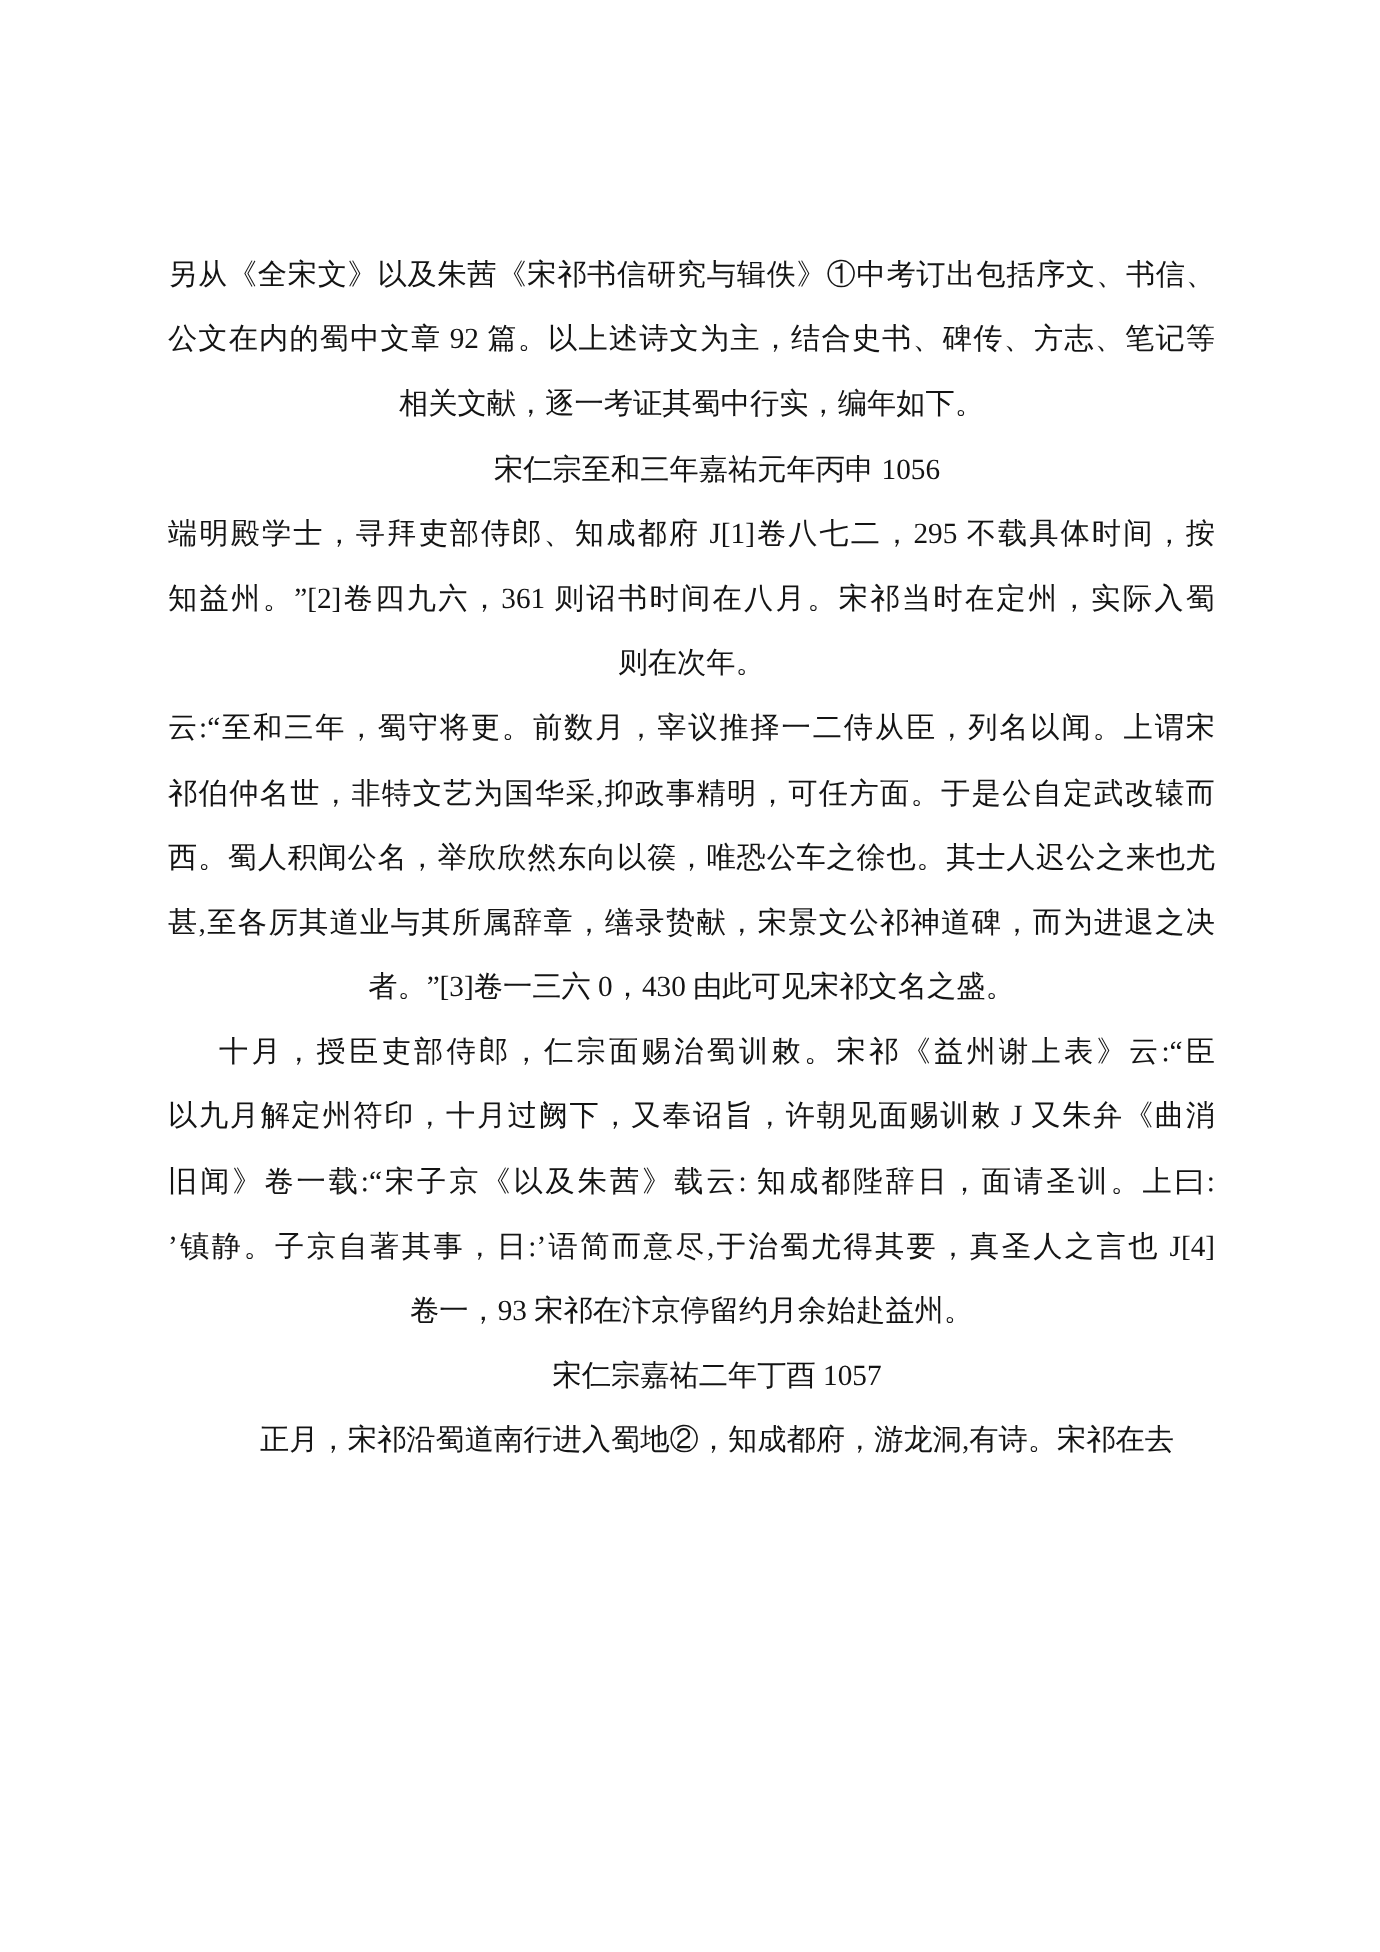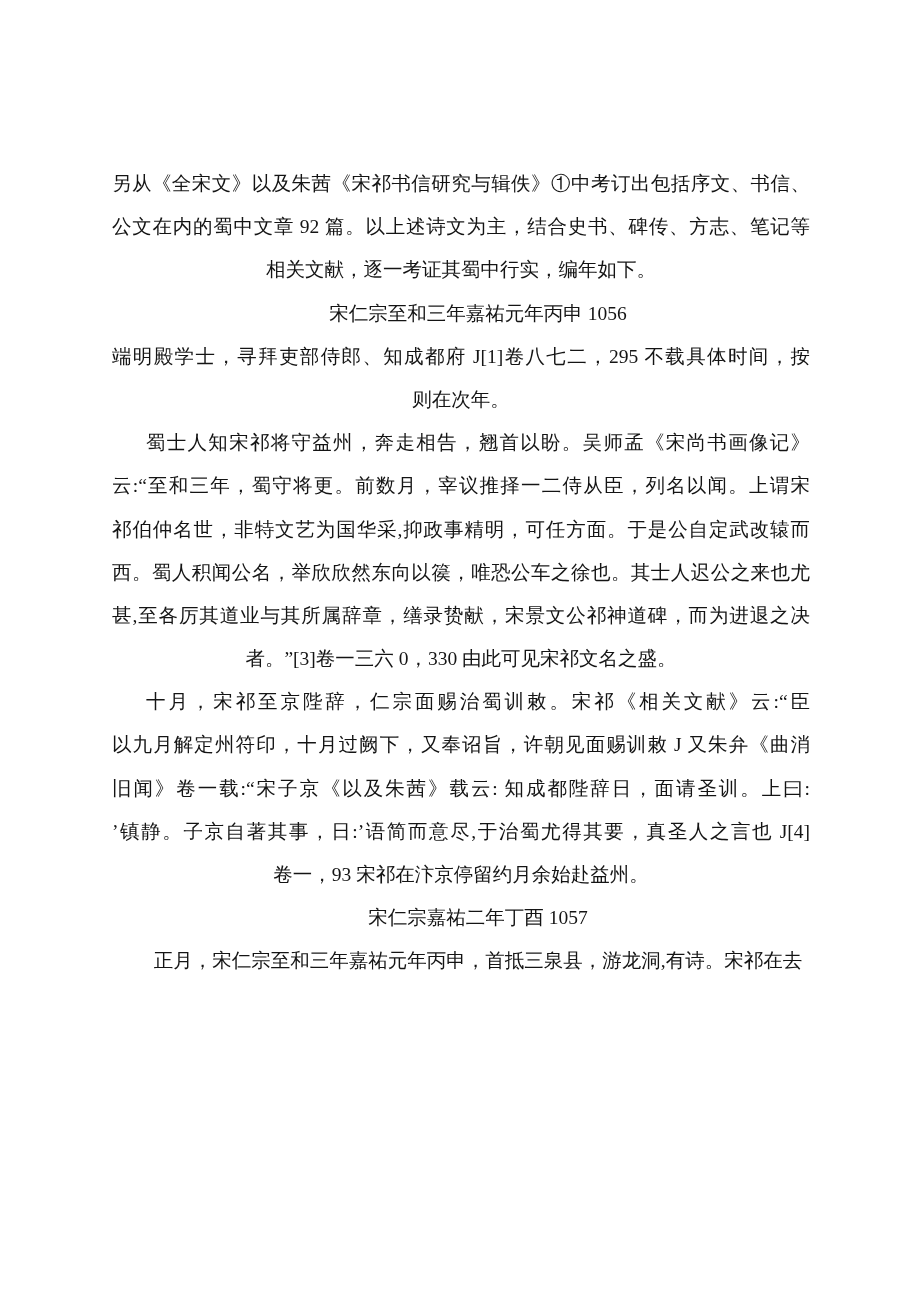--- a/index.html
+++ b/index.html
@@ -43,28 +43,28 @@
 </head>
 <body>
 
 <div class="page" style="background: rgb(255, 255, 255); color: rgb(20, 20, 20);">
   <div class="text-block">
       <div class="line fill">另从《全宋文》以及朱茜《宋祁书信研究与辑佚》①中考订出包括序文、书信、</div>
       <div class="line fill">公文在内的蜀中文章 92 篇。以上述诗文为主，结合史书、碑传、方志、笔记等</div>
       <div class="line">相关文献，逐一考证其蜀中行实，编年如下。</div>
       <div class="line indent">宋仁宗至和三年嘉祐元年丙申 1056</div>
       <div class="line fill">端明殿学士，寻拜吏部侍郎、知成都府 J[1]卷八七二，295 不载具体时间，按</div>
+      <div class="line fill">知益州。”[2]卷四九六，361 则诏书时间在八月。宋祁当时在定州，实际入蜀</div>
       <div class="line">则在次年。</div>
-      <div class="line indent fill">蜀士人知宋祁将守益州，奔走相告，翘首以盼。吴师孟《宋尚书画像记》</div>
       <div class="line fill">云:“至和三年，蜀守将更。前数月，宰议推择一二侍从臣，列名以闻。上谓宋</div>
       <div class="line fill">祁伯仲名世，非特文艺为国华采,抑政事精明，可任方面。于是公自定武改辕而</div>
       <div class="line fill">西。蜀人积闻公名，举欣欣然东向以篌，唯恐公车之徐也。其士人迟公之来也尤</div>
       <div class="line fill">甚,至各厉其道业与其所属辞章，缮录贽献，宋景文公祁神道碑，而为进退之决</div>
-      <div class="line">者。”[3]卷一三六 0，330 由此可见宋祁文名之盛。</div>
-      <div class="line indent fill">十月，宋祁至京陛辞，仁宗面赐治蜀训敕。宋祁《相关文献》云:“臣</div>
+      <div class="line">者。”[3]卷一三六 0，430 由此可见宋祁文名之盛。</div>
+      <div class="line indent fill">十月，授臣吏部侍郎，仁宗面赐治蜀训敕。宋祁《益州谢上表》云:“臣</div>
       <div class="line fill">以九月解定州符印，十月过阙下，又奉诏旨，许朝见面赐训敕 J 又朱弁《曲消</div>
       <div class="line fill">旧闻》卷一载:“宋子京《以及朱茜》载云: 知成都陛辞日，面请圣训。上曰:</div>
       <div class="line fill">’镇静。子京自著其事，日:’语简而意尽,于治蜀尤得其要，真圣人之言也 J[4]</div>
       <div class="line">卷一，93 宋祁在汴京停留约月余始赴益州。</div>
       <div class="line indent">宋仁宗嘉祐二年丁酉 1057</div>
-      <div class="line indent">正月，宋仁宗至和三年嘉祐元年丙申，首抵三泉县，游龙洞,有诗。宋祁在去</div>
+      <div class="line indent">正月，宋祁沿蜀道南行进入蜀地②，知成都府，游龙洞,有诗。宋祁在去</div>
     </div>
 </div>
 
 </body></html>

